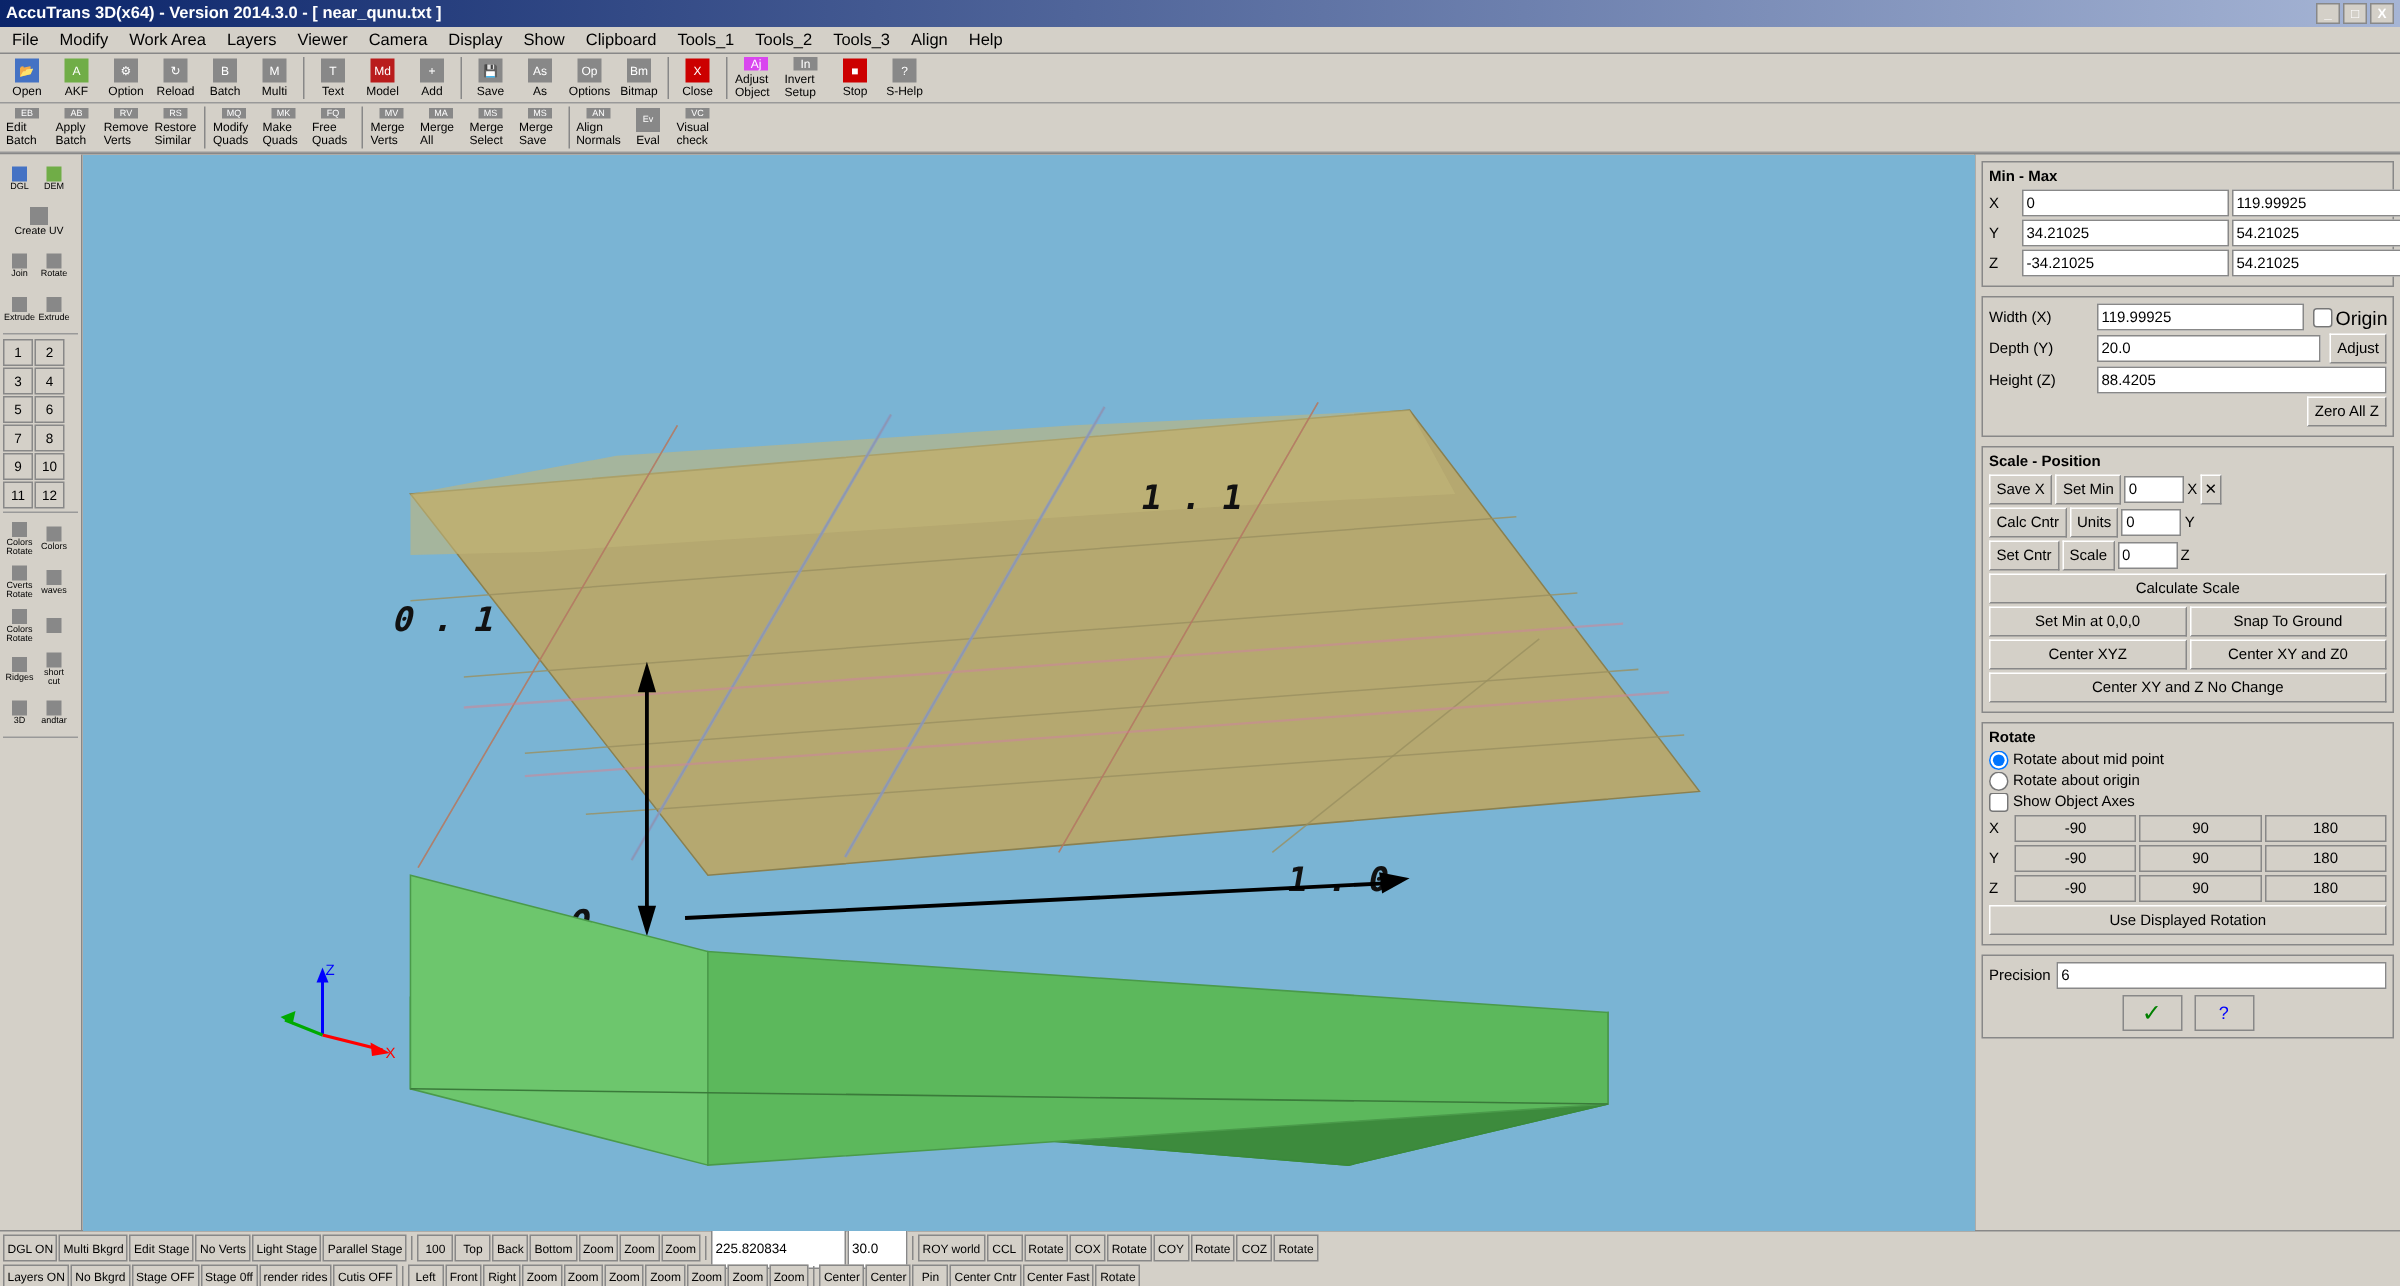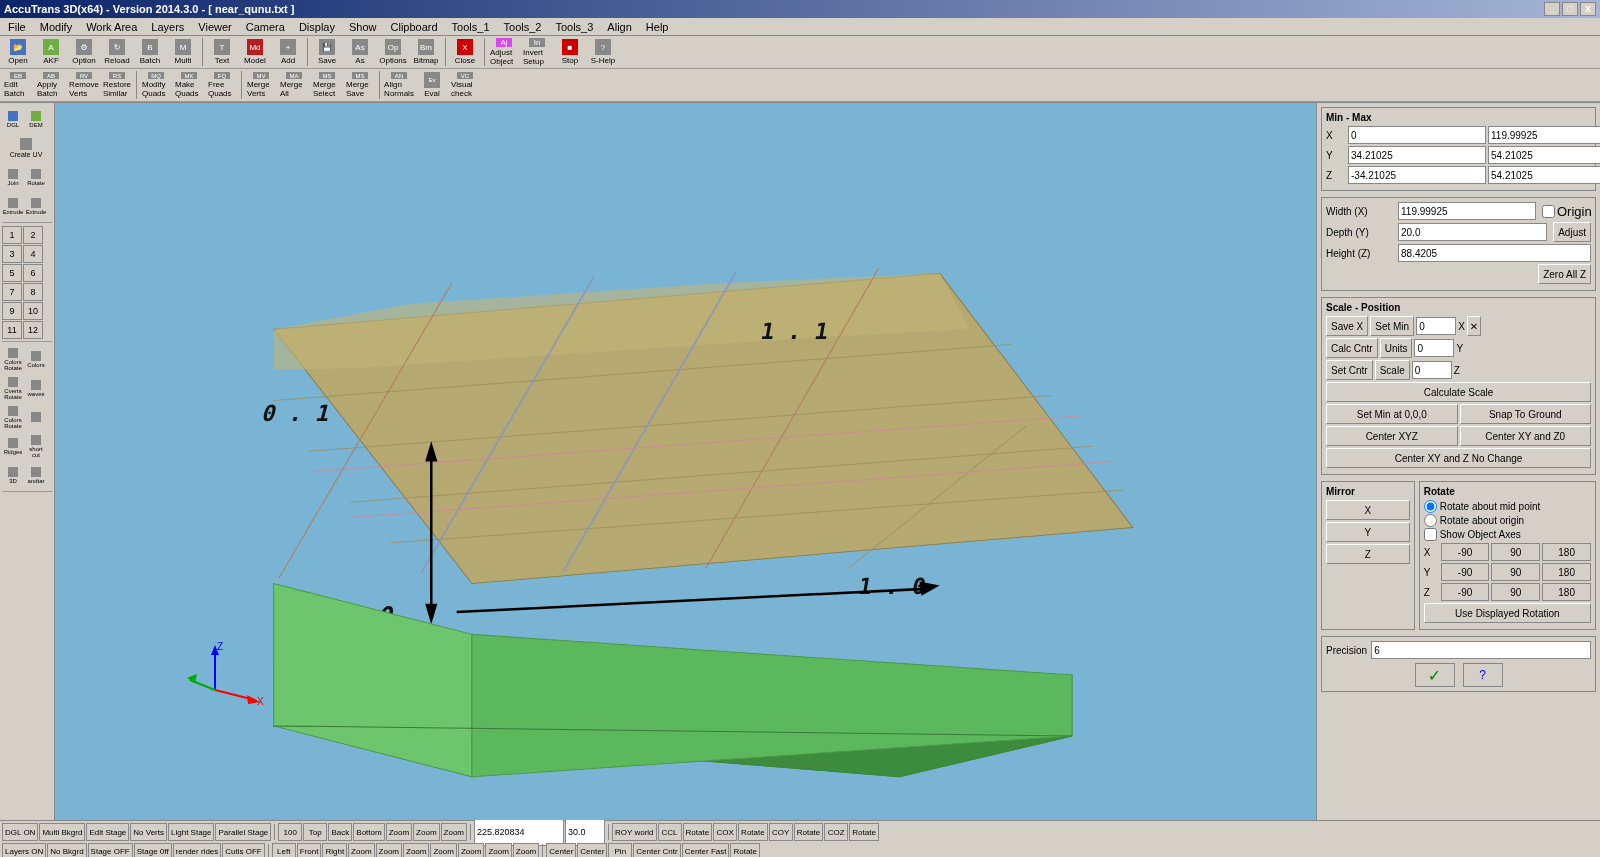--- a/index.html
+++ b/index.html
@@ -760,26 +760,20 @@
       </div>
       <div class="row-btns">
         <button class="panel-btn" style="flex:1;">Center XYZ</button>
         <button class="panel-btn" style="flex:1;">Center XY and Z0</button>
       </div>
       <button class="panel-btn panel-btn-wide">Center XY and Z No Change</button>
     </div>
 
     <div style="display:flex;gap:4px;">
 
-      <div class="panel-section" style="flex:1;">
-        <div class="panel-title">Mirror</div>
-        <button class="panel-btn panel-btn-wide">X</button>
-        <button class="panel-btn panel-btn-wide">Y</button>
-        <button class="panel-btn panel-btn-wide">Z</button>
-      </div>
 
       <div class="panel-section" style="flex:2;">
         <div class="panel-title">Rotate</div>
         <div class="radio-row">
           <input type="radio" name="rotate-type" checked="" style="">
           <span>Rotate about mid point</span>
         </div>
         <div class="radio-row">
           <input type="radio" name="rotate-type" style="">
           <span>Rotate about origin</span>

